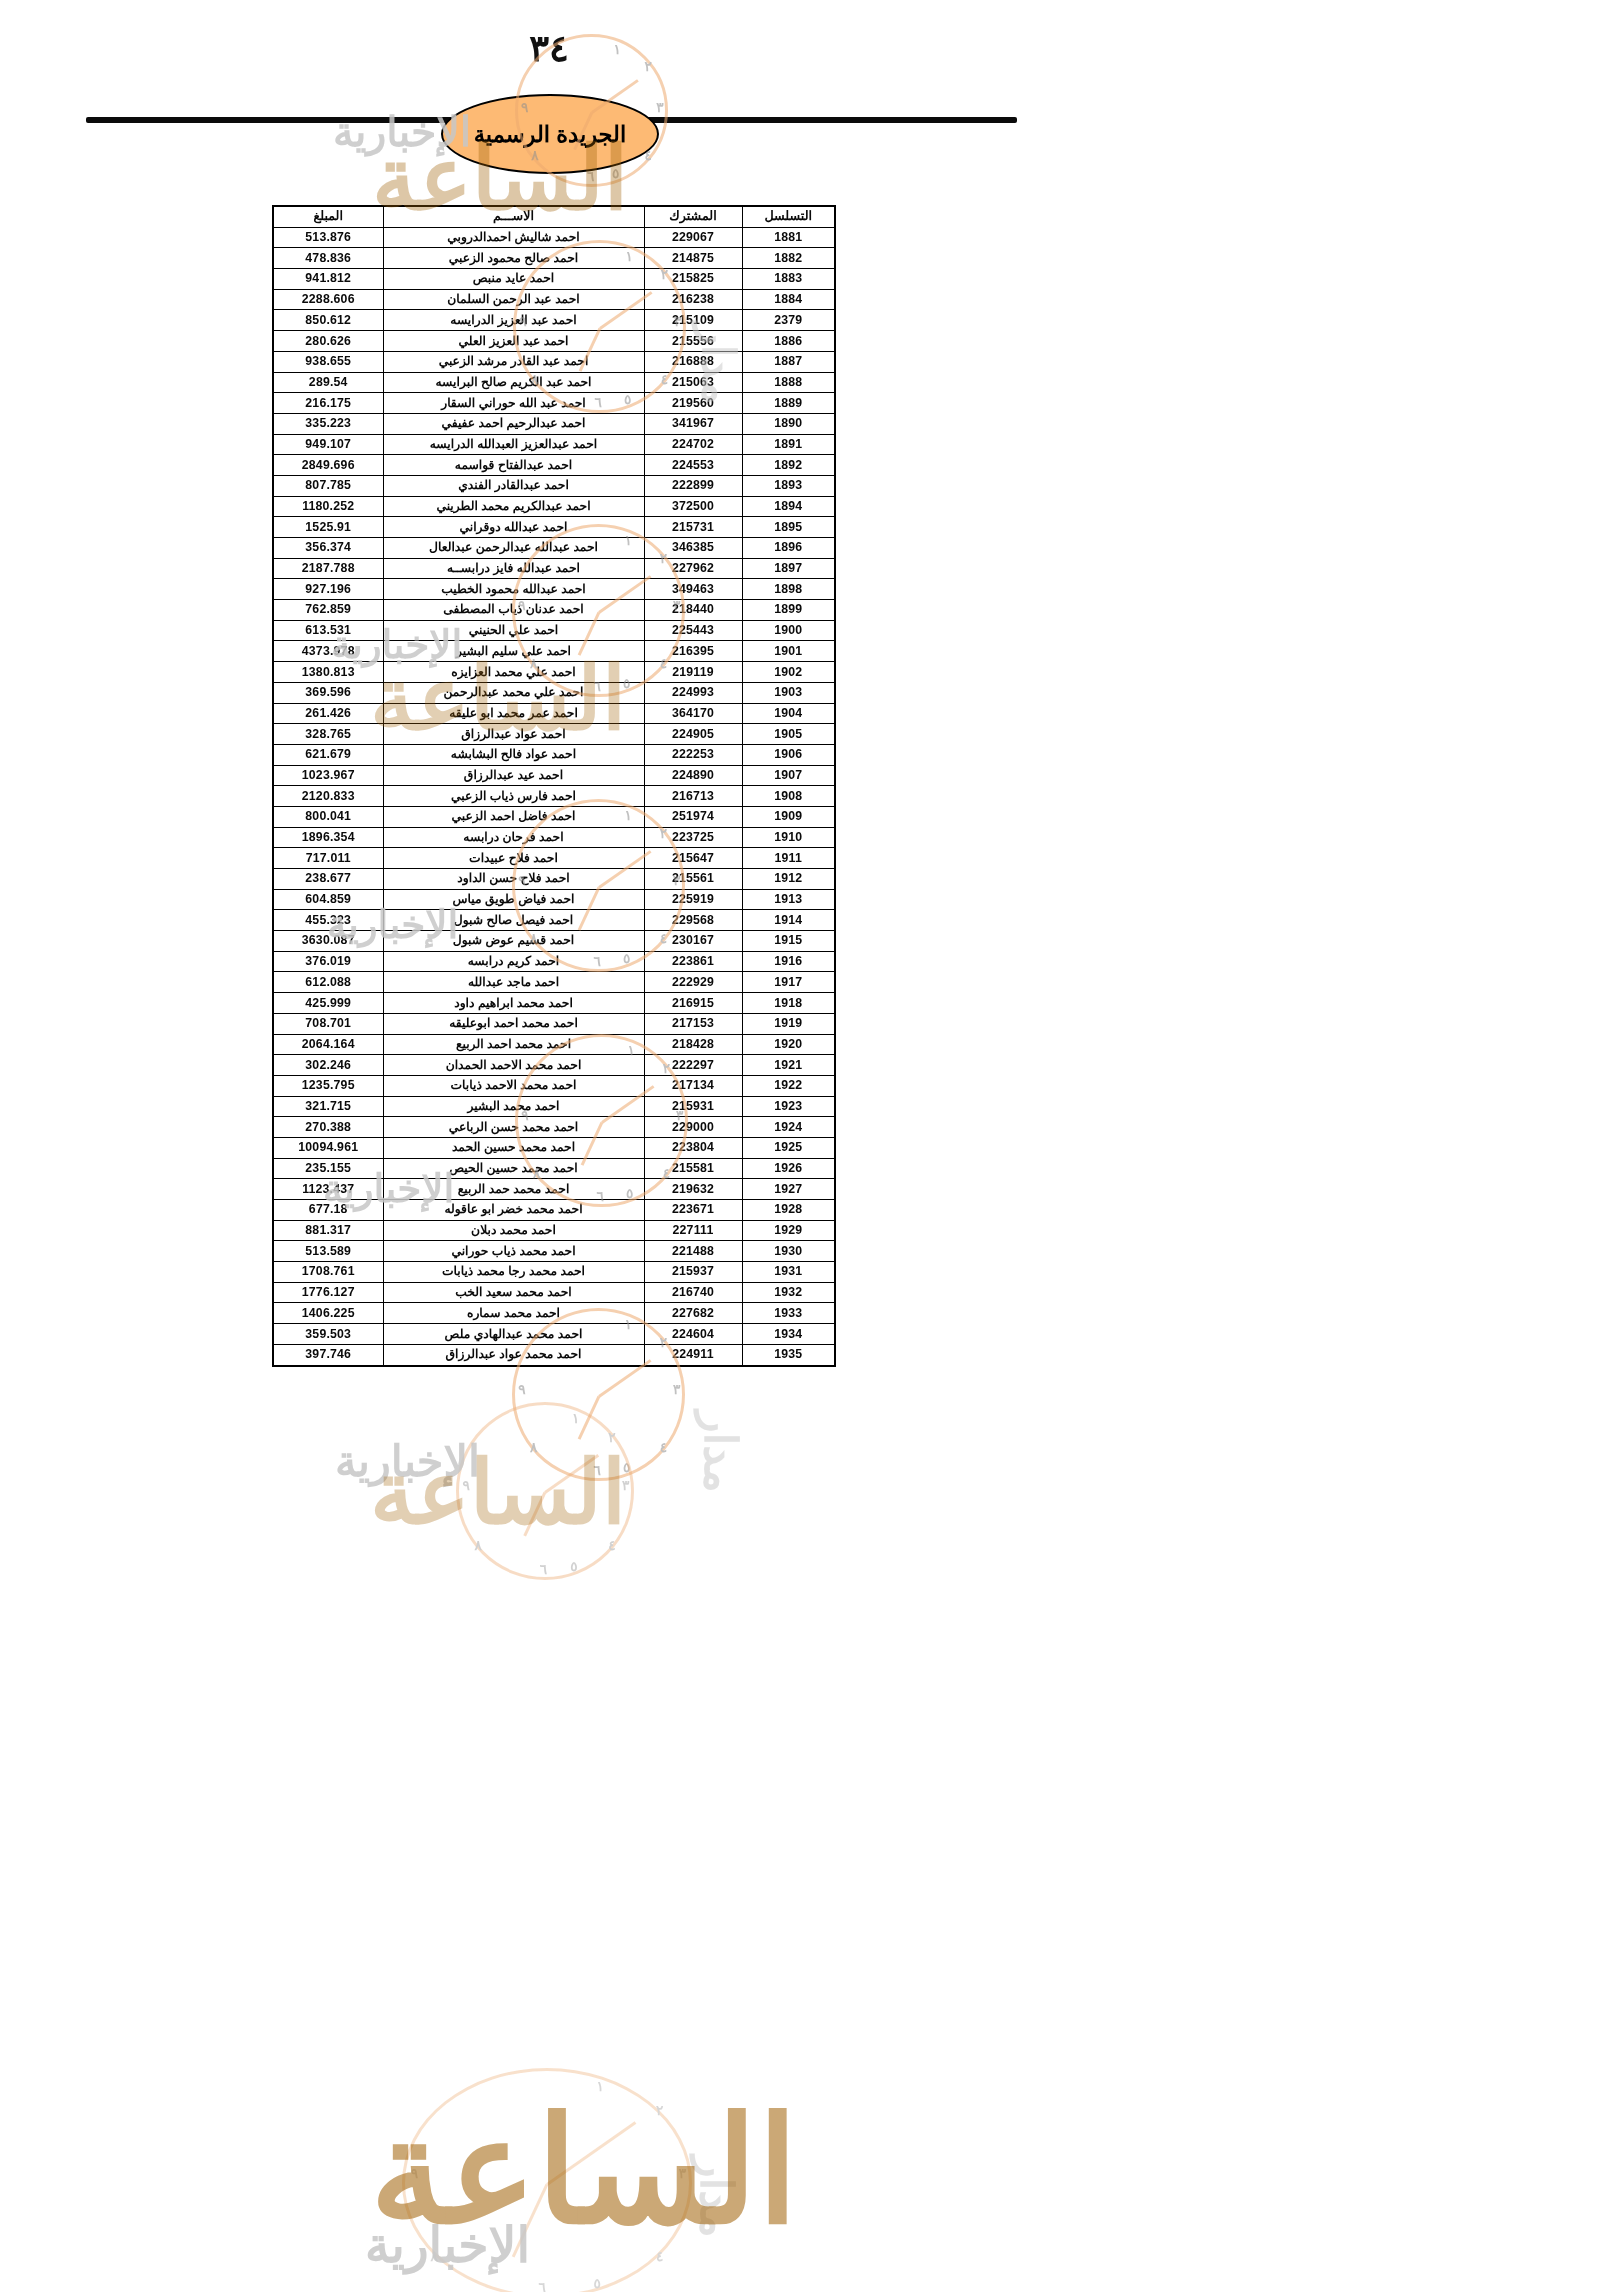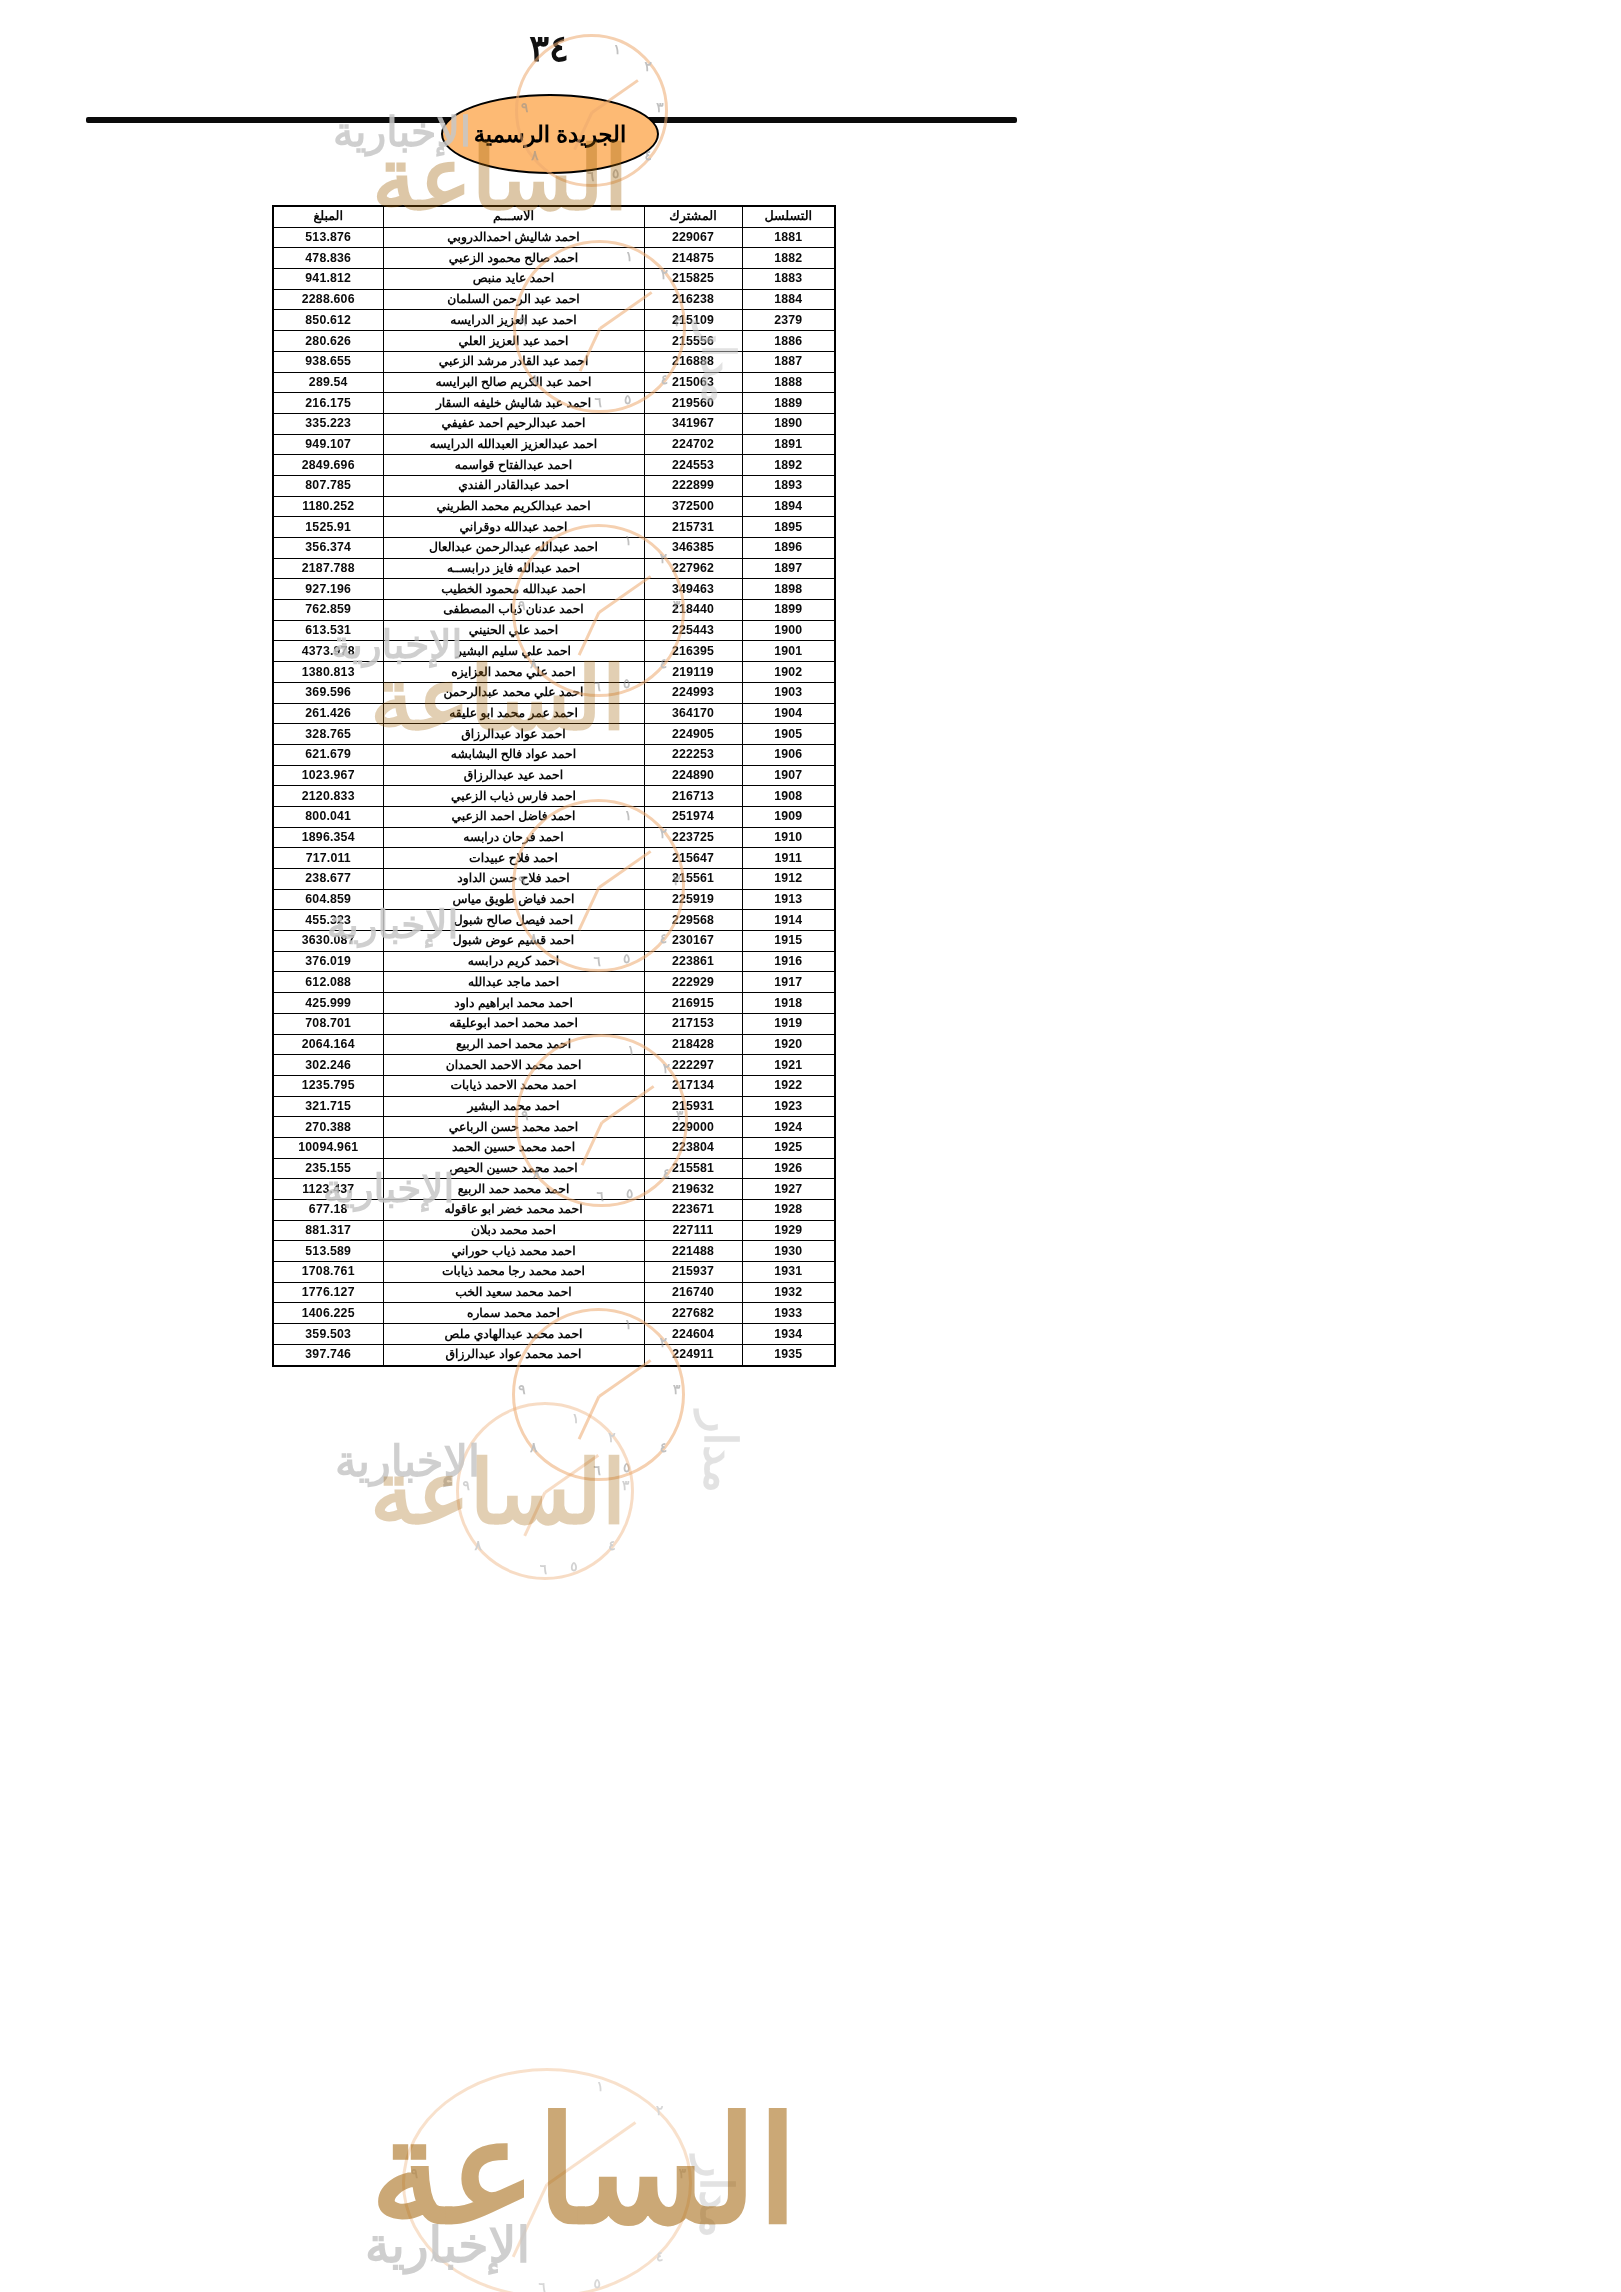--- a/index.html
+++ b/index.html
@@ -163,21 +163,21 @@
         </tr>
         <tr>
           <td class="serial-cell">1888</td>
           <td class="subscriber-cell">215063</td>
           <td class="name-cell">احمد عبد الكريم صالح البرايسه</td>
           <td class="amount-cell">289.54</td>
         </tr>
         <tr>
           <td class="serial-cell">1889</td>
           <td class="subscriber-cell">219560</td>
-          <td class="name-cell">احمد عبد شاليش خليفه السقار</td>
+          <td class="name-cell">احمد عبد الله حوراني السقار</td>
           <td class="amount-cell">216.175</td>
         </tr>
         <tr>
           <td class="serial-cell">1890</td>
           <td class="subscriber-cell">341967</td>
           <td class="name-cell">احمد عبدالرحيم احمد عفيفي</td>
           <td class="amount-cell">335.223</td>
         </tr>
         <tr>
           <td class="serial-cell">1891</td>

